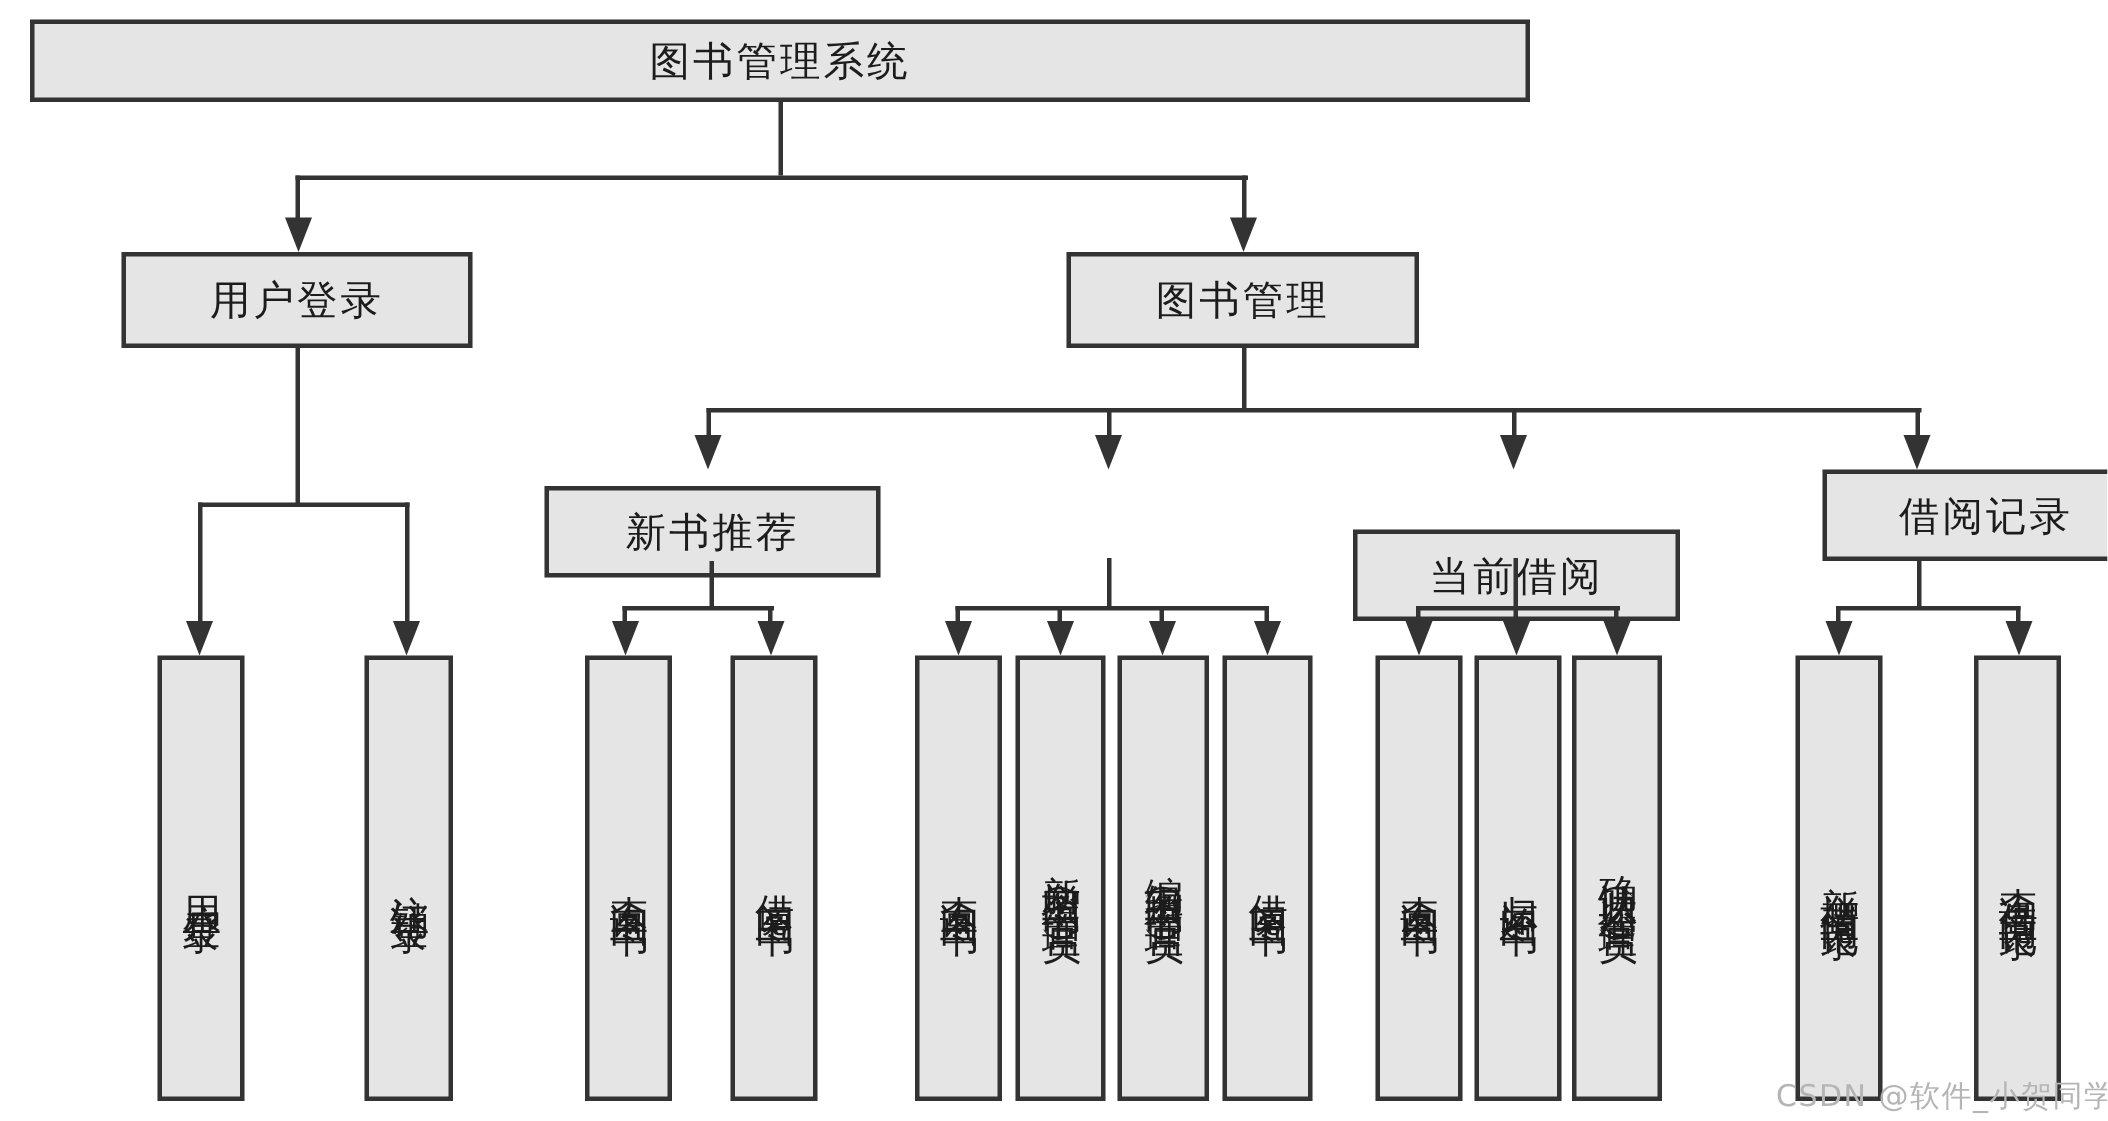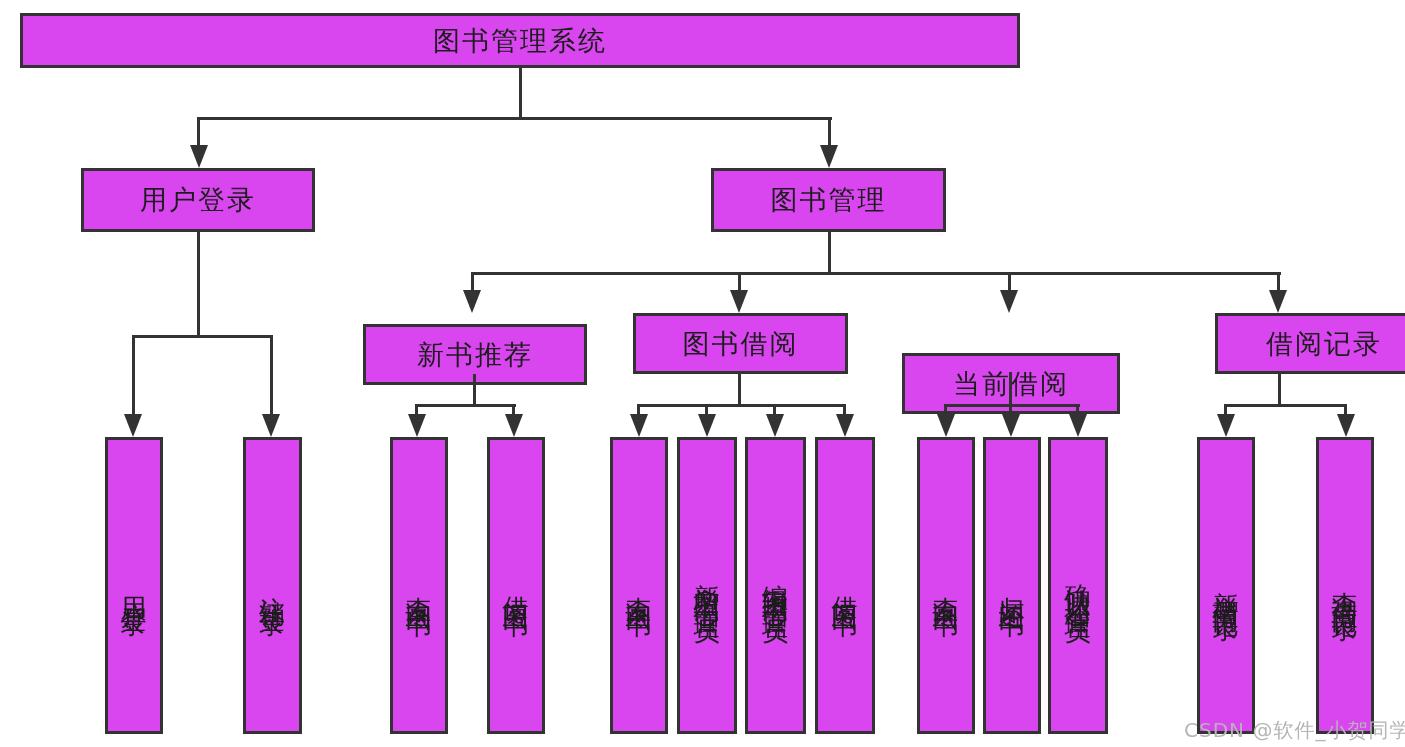--- a/index.html
+++ b/index.html
@@ -5,21 +5,21 @@
   :root{
     --line:#333333;
     --text:#1c1c1c;
   }
   html,body{margin:0;padding:0;background:#ffffff;}
   body{font-family:"DejaVu Sans","Liberation Sans",sans-serif;}
   #canvas{
     position:relative;width:1405px;height:747px;background:#ffffff;overflow:hidden;
   }
   .box{
-    position:absolute;box-sizing:border-box;background:#d946ef;
+    position:absolute;box-sizing:border-box;background:#e5e5e5;
     border:3px solid var(--line);
     display:flex;align-items:center;justify-content:center;
     color:var(--text);
   }
   .box.hlabel span{
     font-size:27px;letter-spacing:2px;white-space:nowrap;color:var(--text);
   }
   .box.vlabel span{
     writing-mode:vertical-rl;text-orientation:mixed;
     font-size:26px;letter-spacing:5px;line-height:1;
@@ -96,23 +96,20 @@
   <div class="vline" style="left:1008px;top:272px;height:22px;"></div>
   <div class="vline" style="left:1277px;top:272px;height:22px;"></div>
   <span class="arrow" style="left:463px;top:290px;"></span>
   <span class="arrow" style="left:730px;top:290px;"></span>
   <span class="arrow" style="left:1000px;top:290px;"></span>
   <span class="arrow" style="left:1269px;top:290px;"></span>
 
   <div class="box hlabel" id="n-new-book-rec">
     <span>新书推荐</span>
   </div>
-  <div class="box hlabel" id="n-book-borrow">
-    <span>图书借阅</span>
-  </div>
   <div class="box hlabel" id="n-current-borrow">
     <span>当前借阅</span>
   </div>
   <div class="box hlabel" id="n-borrow-records">
     <span>借阅记录</span>
   </div>
 
   <div class="vline" style="left:473px;top:374px;height:31px;"></div>
   <div class="hline" style="left:415px;top:404px;width:101px;"></div>
   <div class="vline" style="left:415px;top:404px;height:14px;"></div>

